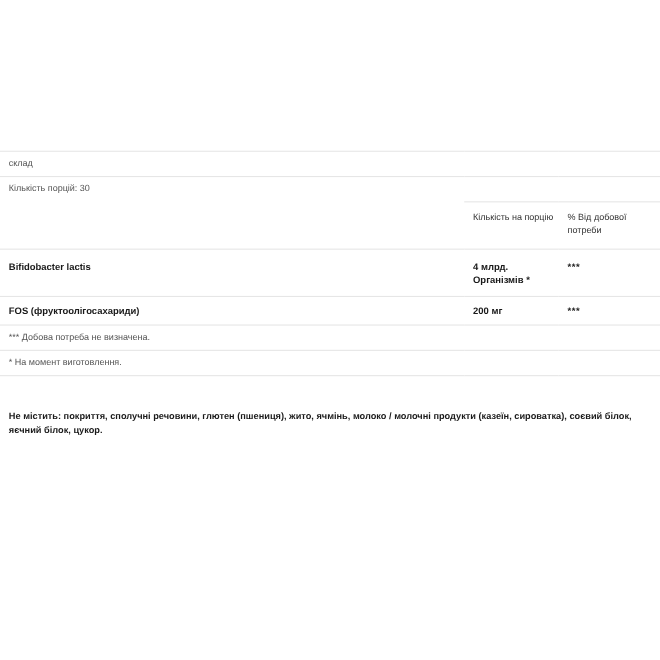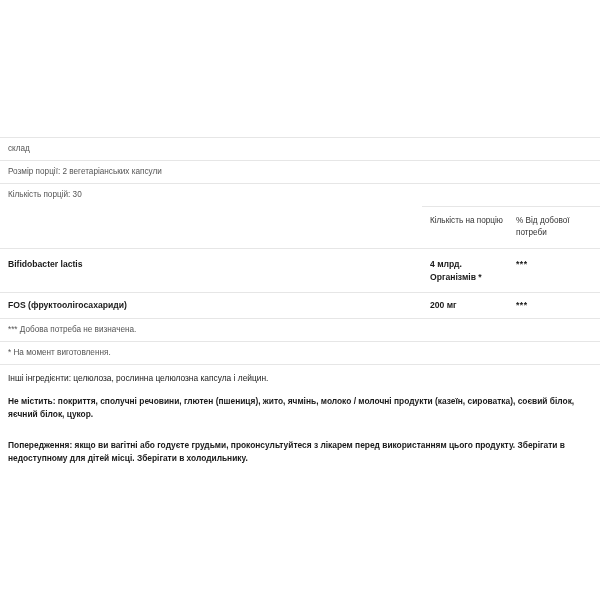--- a/index.html
+++ b/index.html
@@ -126,23 +126,20 @@
       <colgroup>
         <col class="col-name">
         <col class="col-amt">
         <col class="col-dv">
       </colgroup>
       <tbody>
         <tr class="row-meta">
           <td class="col-name" colspan="3">склад</td>
         </tr>
         <tr class="row-meta">
-          <td class="col-name" colspan="3">Розмір порції: 2 вегетаріанських капсули</td>
-        </tr>
-        <tr class="row-meta">
           <td class="col-name" colspan="3">Кількість порцій: 30</td>
         </tr>
 
         <tr class="row-head">
           <td class="col-name"></td>
           <td class="col-amt">Кількість на порцію</td>
           <td class="col-dv">% Від добової потреби</td>
         </tr>
 
         <tr class="row-item">
@@ -163,18 +160,16 @@
           <td class="col-name" colspan="3">* На момент виготовлення.</td>
         </tr>
         <tr class="row-tail">
           <td class="col-name" colspan="3"></td>
         </tr>
       </tbody>
     </table>
   </div>
 
   <div class="paragraphs">
-    <p class="para">Інші інгредієнти: целюлоза, рослинна целюлозна капсула і лейцин.</p>
     <p class="para bold">Не містить: покриття, сполучні речовини, глютен (пшениця), жито, ячмінь, молоко / молочні продукти (казеїн, сироватка), соєвий білок, яєчний білок, цукор.</p>
-    <p class="para bold gap">Попередження: якщо ви вагітні або годуєте грудьми, проконсультуйтеся з лікарем перед використанням цього продукту. Зберігати в недоступному для дітей місці. Зберігати в холодильнику.</p>
   </div>
 
 </div>
 
 </body></html>

